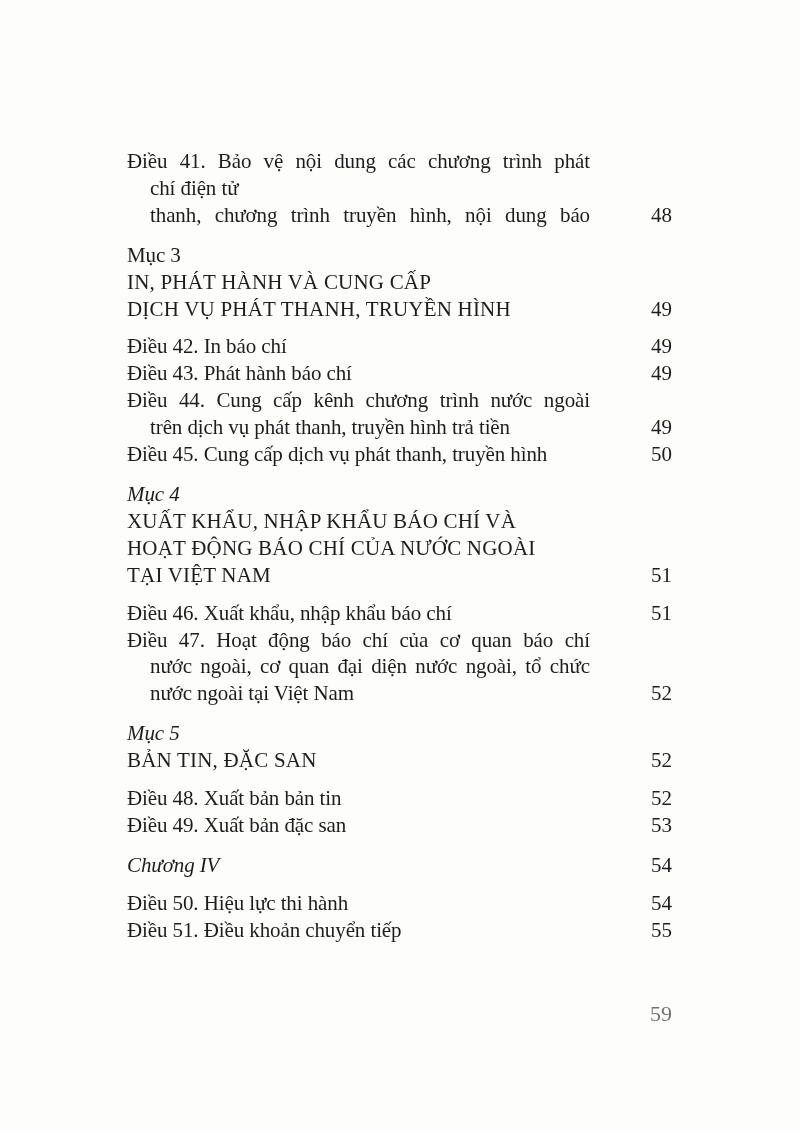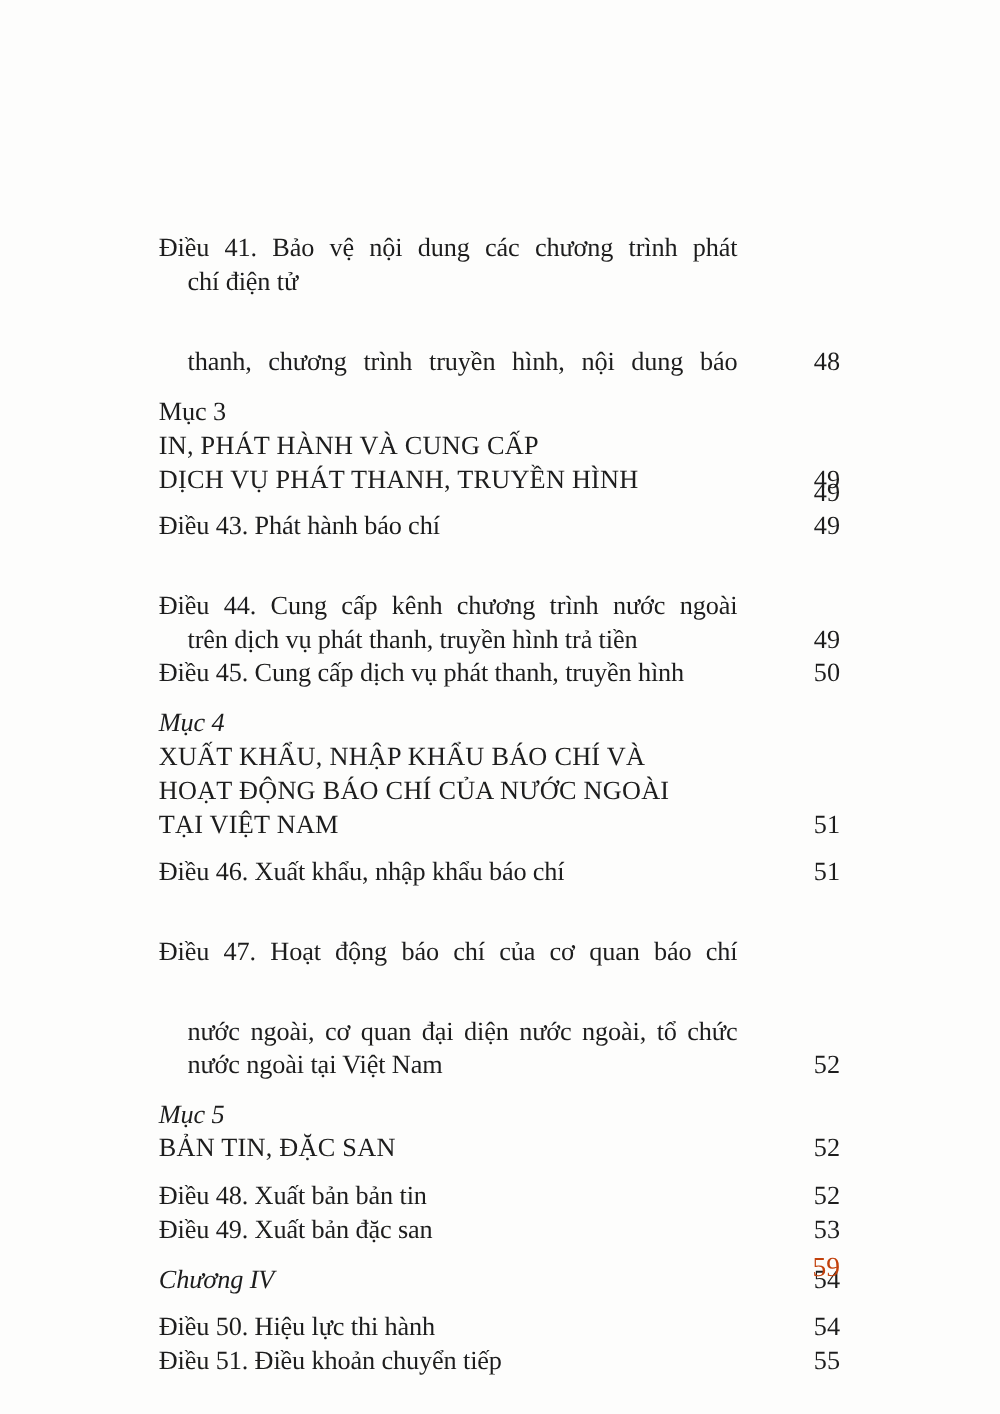--- a/index.html
+++ b/index.html
@@ -28,21 +28,20 @@
   .entry {
     position: relative;
     padding-right: 82px;
   }
   .entry-line {
     text-align: left;
   }
   .entry-line.justified {
     text-align: justify;
     text-align-last: justify;
-    margin-top: 37px;
   }
   .entry-line.cont {
     padding-left: 23px;
   }
   .page-num {
     position: absolute;
     right: 0;
     bottom: 0;
     line-height: 26.9px;
     letter-spacing: 0;
@@ -63,40 +62,41 @@
     text-align: left;
     letter-spacing: 0.2px;
   }
   
   .footer-page {
     position: absolute;
     top: 1000px;
     right: 128px;
     font-size: 22px;
     line-height: 27px;
-    color: #c2410c;
+    color: #737373;
   }
 </style>
 </head>
 <body>
 
 <div class="toc">
     <div class="entry">
       <div class="entry-line justified">Điều 41. Bảo vệ nội dung các chương trình phát</div>
       <div class="entry-line cont">chí điện tử</div>
       <div class="entry-line cont justified">thanh, chương trình truyền hình, nội dung báo</div>
       <span class="page-num">48</span>
     </div>
     <div class="section">
       <div class="section-label">Mục 3</div>
       <div class="section-title-line">IN, PHÁT HÀNH VÀ CUNG CẤP</div>
       <div class="section-title-line">DỊCH VỤ PHÁT THANH, TRUYỀN HÌNH</div>
       <span class="page-num">49</span>
     </div>
     <div class="entry">
+      <div class="entry-line">Điều 42. In báo chí</div>
       <span class="page-num">49</span>
     </div>
     <div class="entry">
       <div class="entry-line">Điều 43. Phát hành báo chí</div>
       <span class="page-num">49</span>
     </div>
     <div class="entry">
       <div class="entry-line justified">Điều 44. Cung cấp kênh chương trình nước ngoài</div>
       <div class="entry-line cont">trên dịch vụ phát thanh, truyền hình trả tiền</div>
       <span class="page-num">49</span>

